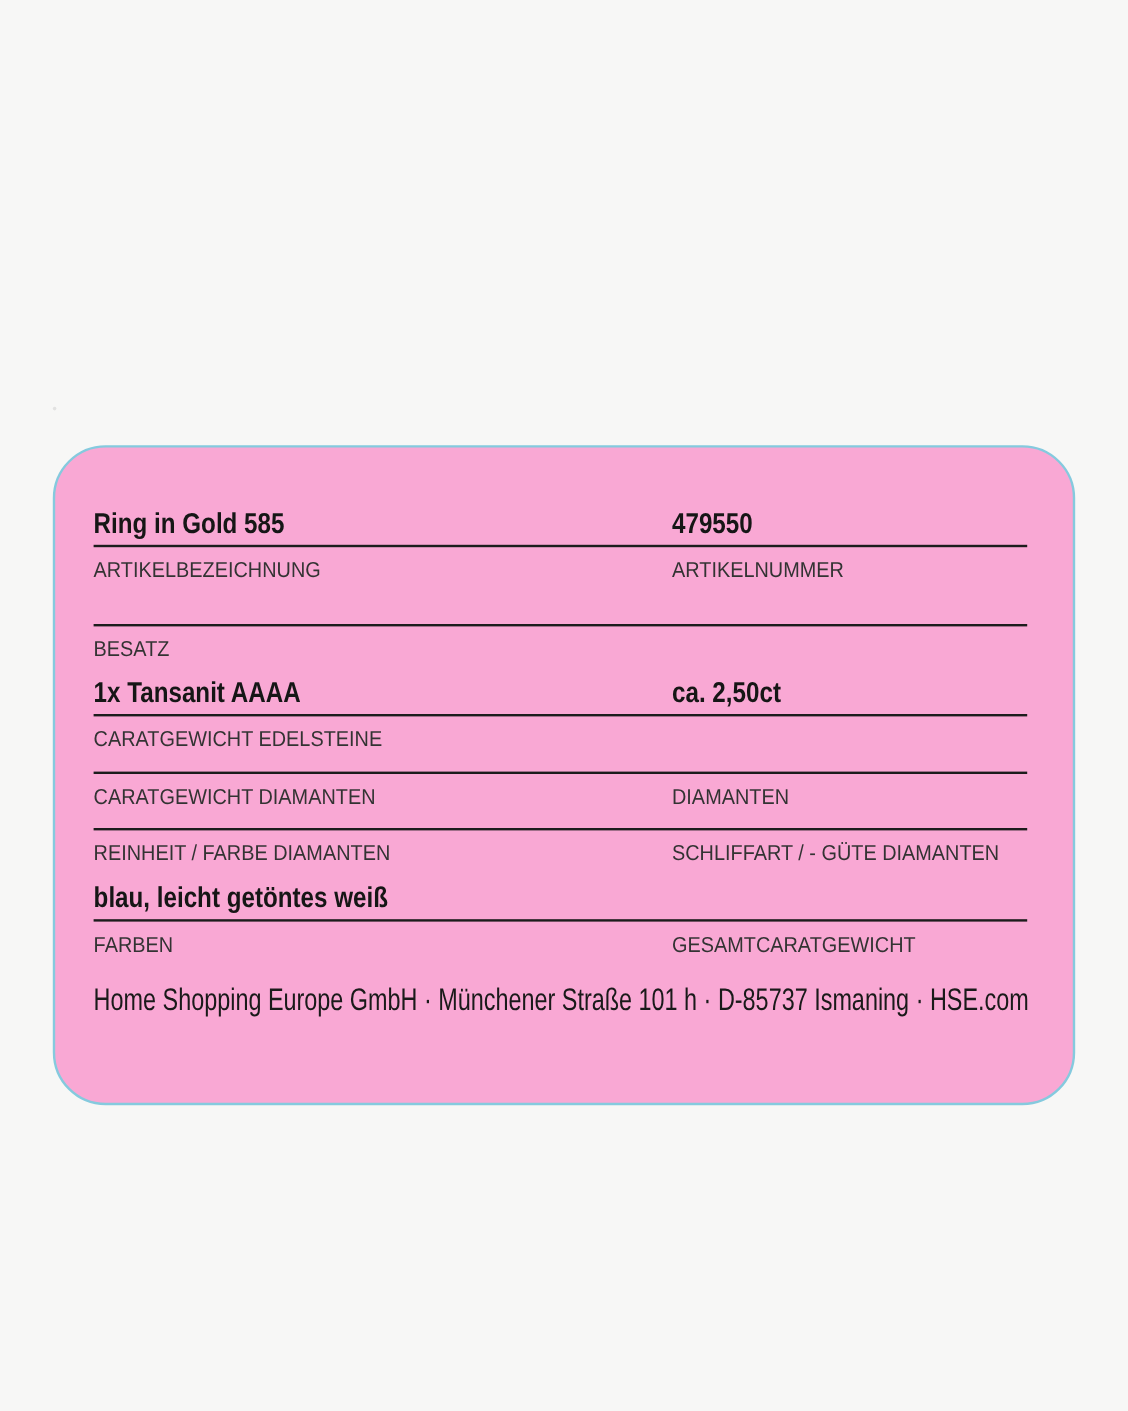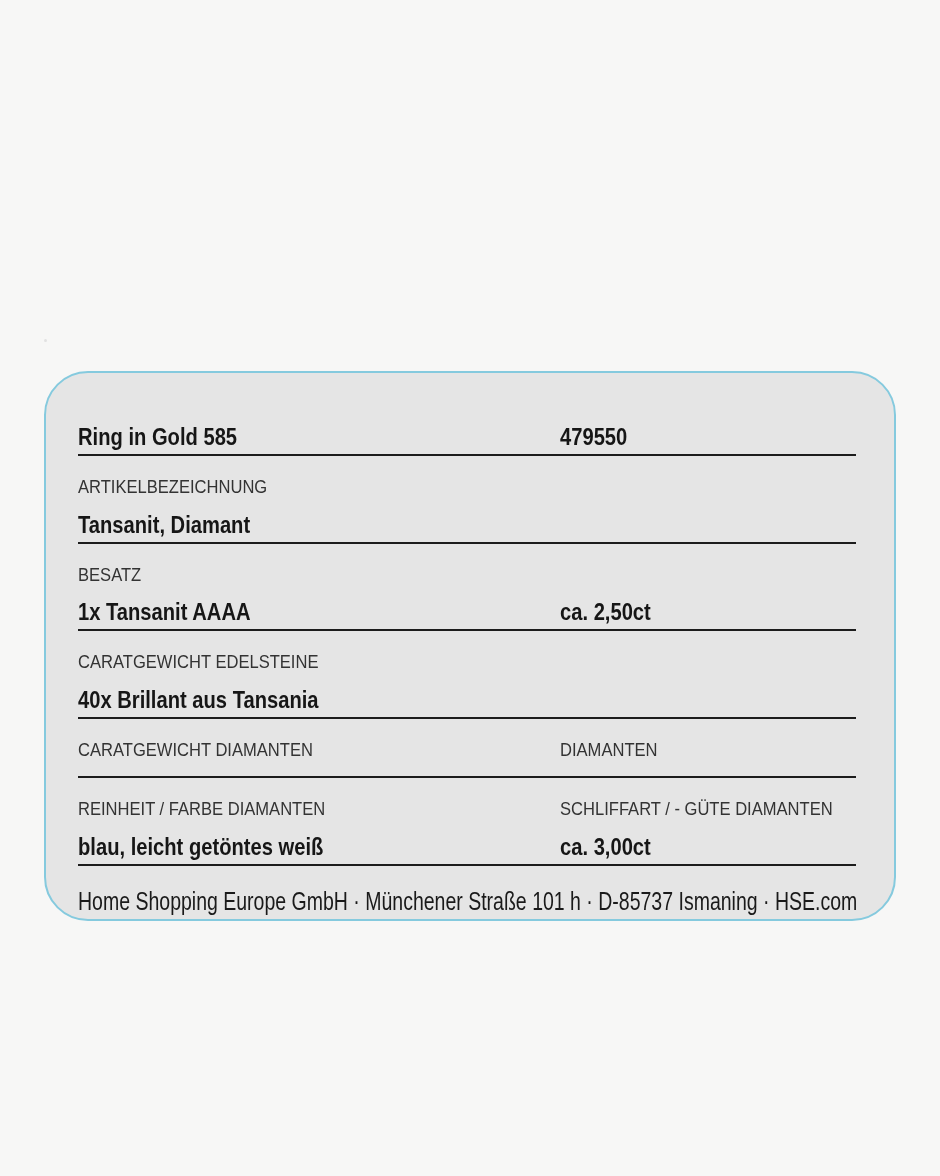--- a/index.html
+++ b/index.html
@@ -15,37 +15,37 @@
   .artifact-dot {
     position: absolute; left: 44px; top: 339px;
     width: 3px; height: 3px; border-radius: 50%;
     background: #d9d9d9; opacity: .7;
   }
 
   .spec-card {
     position: absolute;
     left: 44px; top: 371px;
     width: 852px; height: 550px;
-    background: #e5e5e5;
+    background: #f9a8d4;
     border: 2px solid #85cade;
     border-radius: 44px;
     padding: 50px 38px 0 32px;
   }
 
   .row { margin-bottom: 12.5px; }
   .vals {
     display: grid;
     grid-template-columns: 482px 1fr;
     border-bottom: 2.5px solid #1c1c1c;
     padding-bottom: 3px;
   }
   .lbls {
     display: grid;
     grid-template-columns: 482px 1fr;
-    padding-top: 20px;
+    padding-top: 8px;
   }
   .val {
     font-size: 24px; font-weight: 700; color: #161616;
     line-height: 28px; white-space: pre;
     display: inline-block;
     transform: scaleX(0.84); transform-origin: 0 50%;
   }
   .lbl {
     font-size: 18px; font-weight: 400; color: #333333;
     line-height: 22px; white-space: pre;
@@ -68,67 +68,69 @@
 
   <div class="spec-card">
 
     <div class="row">
       <div class="vals">
         <div><span class="val">Ring in Gold 585</span></div>
         <div><span class="val">479550</span></div>
       </div>
       <div class="lbls">
         <div><span class="lbl">ARTIKELBEZEICHNUNG</span></div>
+        <div><span class="lbl">ARTIKELNUMMER</span></div>
       </div>
     </div>
 
     <div class="row">
       <div class="vals">
-        <div><span class="val">Tansanit, Diamant</span></div>
         <div><span class="val"></span></div>
       </div>
       <div class="lbls">
         <div><span class="lbl">BESATZ</span></div>
         <div><span class="lbl"></span></div>
       </div>
     </div>
 
     <div class="row">
       <div class="vals">
         <div><span class="val">1x Tansanit AAAA</span></div>
         <div><span class="val">ca. 2,50ct</span></div>
       </div>
       <div class="lbls">
         <div><span class="lbl">CARATGEWICHT EDELSTEINE</span></div>
       </div>
     </div>
 
     <div class="row">
       <div class="vals">
-        <div><span class="val">40x Brillant aus Tansania</span></div>
       </div>
       <div class="lbls">
         <div><span class="lbl">CARATGEWICHT DIAMANTEN</span></div>
         <div><span class="lbl">DIAMANTEN</span></div>
       </div>
     </div>
 
     <div class="row">
       <div class="vals">
       </div>
       <div class="lbls">
         <div><span class="lbl">REINHEIT / FARBE DIAMANTEN</span></div>
         <div><span class="lbl">SCHLIFFART / - GÜTE DIAMANTEN</span></div>
       </div>
     </div>
 
     <div class="row">
       <div class="vals">
         <div><span class="val">blau, leicht getöntes weiß</span></div>
-        <div><span class="val">ca. 3,00ct</span></div>
+      </div>
+      <div class="lbls">
+        <div><span class="lbl">FARBEN</span></div>
+        <div><span class="lbl">GESAMTCARATGEWICHT</span></div>
       </div>
     </div>
 
     <div class="card-footer">
       <span class="footer-text">Home Shopping Europe GmbH · Münchener Straße 101 h · D-85737 Ismaning · HSE.com</span>
     </div>
 
   </div>
 </div>
 

